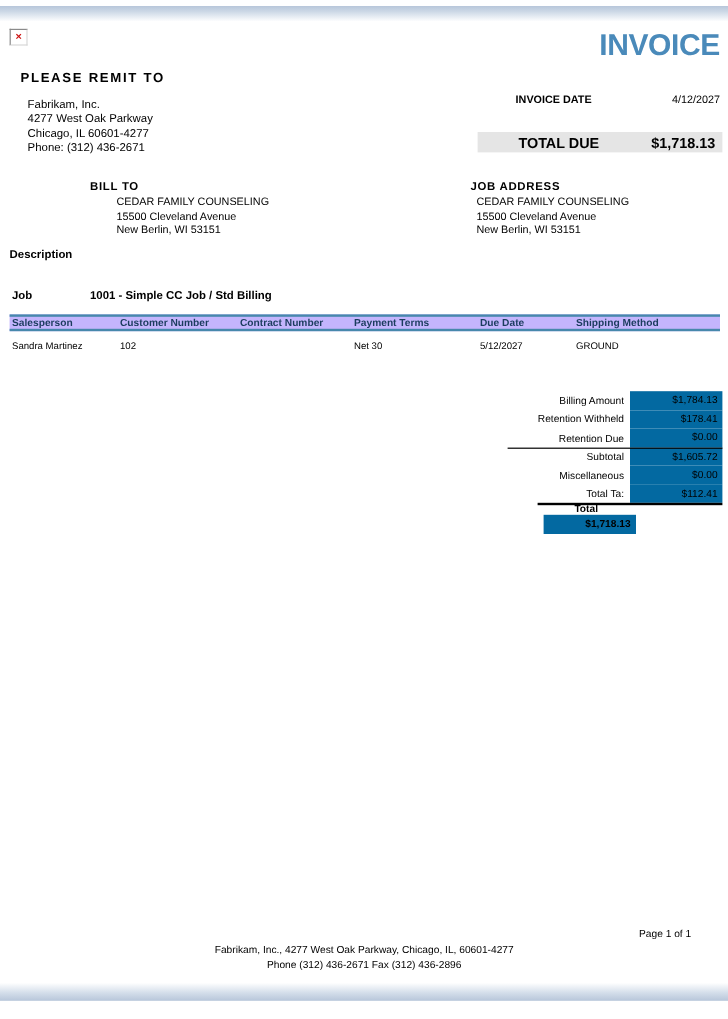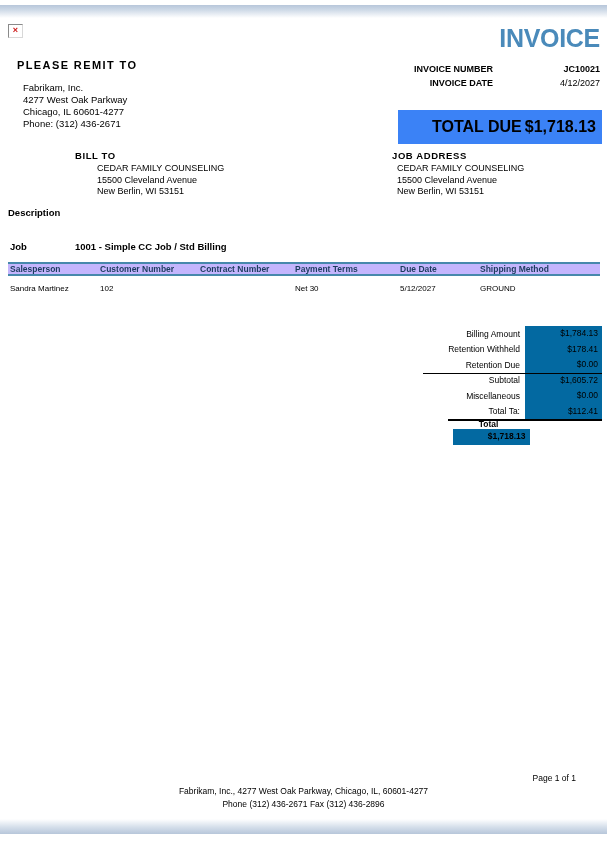--- a/index.html
+++ b/index.html
@@ -21,23 +21,23 @@
   .remit-heading{position:absolute;left:17px;top:59px;font-size:11px;font-weight:bold;letter-spacing:1.4px;}
   .remit-address{position:absolute;left:23px;top:82px;font-size:9.5px;line-height:12px;}
   
   .invoice-title{position:absolute;right:7px;top:24px;font-size:25px;font-weight:bold;
     color:#4a8aba;letter-spacing:-0.3px;}
   .meta-row{position:absolute;right:7px;width:260px;height:12px;font-size:9px;}
   .meta-row .lbl{position:absolute;right:107px;font-weight:bold;white-space:nowrap;}
   .meta-row .val{position:absolute;right:0;white-space:nowrap;}
   .meta-row.r1{top:64px}.meta-row.r2{top:78px}.meta-row.r3{top:92px}
   .meta-row.r1 .val{font-weight:bold;}
-  .total-due{position:absolute;left:398px;right:5px;top:110px;height:34px;background:#3b82f6;
+  .total-due{position:absolute;left:398px;right:5px;top:110px;height:17px;background:#e5e5e5;
     display:flex;align-items:center;justify-content:space-between;
-    padding:0 6px 0 34px;box-sizing:border-box;font-size:16px;font-weight:bold;}
+    padding:0 6px 0 34px;box-sizing:border-box;font-size:12px;font-weight:bold;}
   
   .addr-heading{position:absolute;font-size:9.5px;font-weight:bold;letter-spacing:0.6px;}
   .addr-lines{position:absolute;font-size:9px;line-height:11.5px;}
   .billto-h{left:75px;top:150px}.billto-a{left:97px;top:163px}
   .jobaddr-h{left:392px;top:150px}.jobaddr-a{left:397px;top:163px}
   
   .desc-label{position:absolute;left:8px;top:207px;font-size:9.5px;font-weight:bold;}
   .job-label{position:absolute;left:10px;top:241px;font-size:9.5px;font-weight:bold;}
   .job-value{position:absolute;left:75px;top:241px;font-size:9.5px;font-weight:bold;}
   
@@ -75,24 +75,20 @@
   <div class="remit-heading">PLEASE REMIT TO</div>
   <div class="remit-address">
     <div>Fabrikam, Inc.</div>
     <div>4277 West Oak Parkway</div>
     <div>Chicago, IL  60601-4277</div>
     <div>Phone: (312) 436-2671</div>
   </div>
 
   <div class="invoice-title">INVOICE</div>
 
-  <div class="meta-row r1">
-    <span class="lbl">INVOICE NUMBER</span>
-    <span class="val">JC10021</span>
-  </div>
   <div class="meta-row r2">
     <span class="lbl">INVOICE DATE</span>
     <span class="val">4/12/2027</span>
   </div>
 
   <div class="total-due">
     <span>TOTAL DUE</span>
     <span>$1,718.13</span>
   </div>
 

